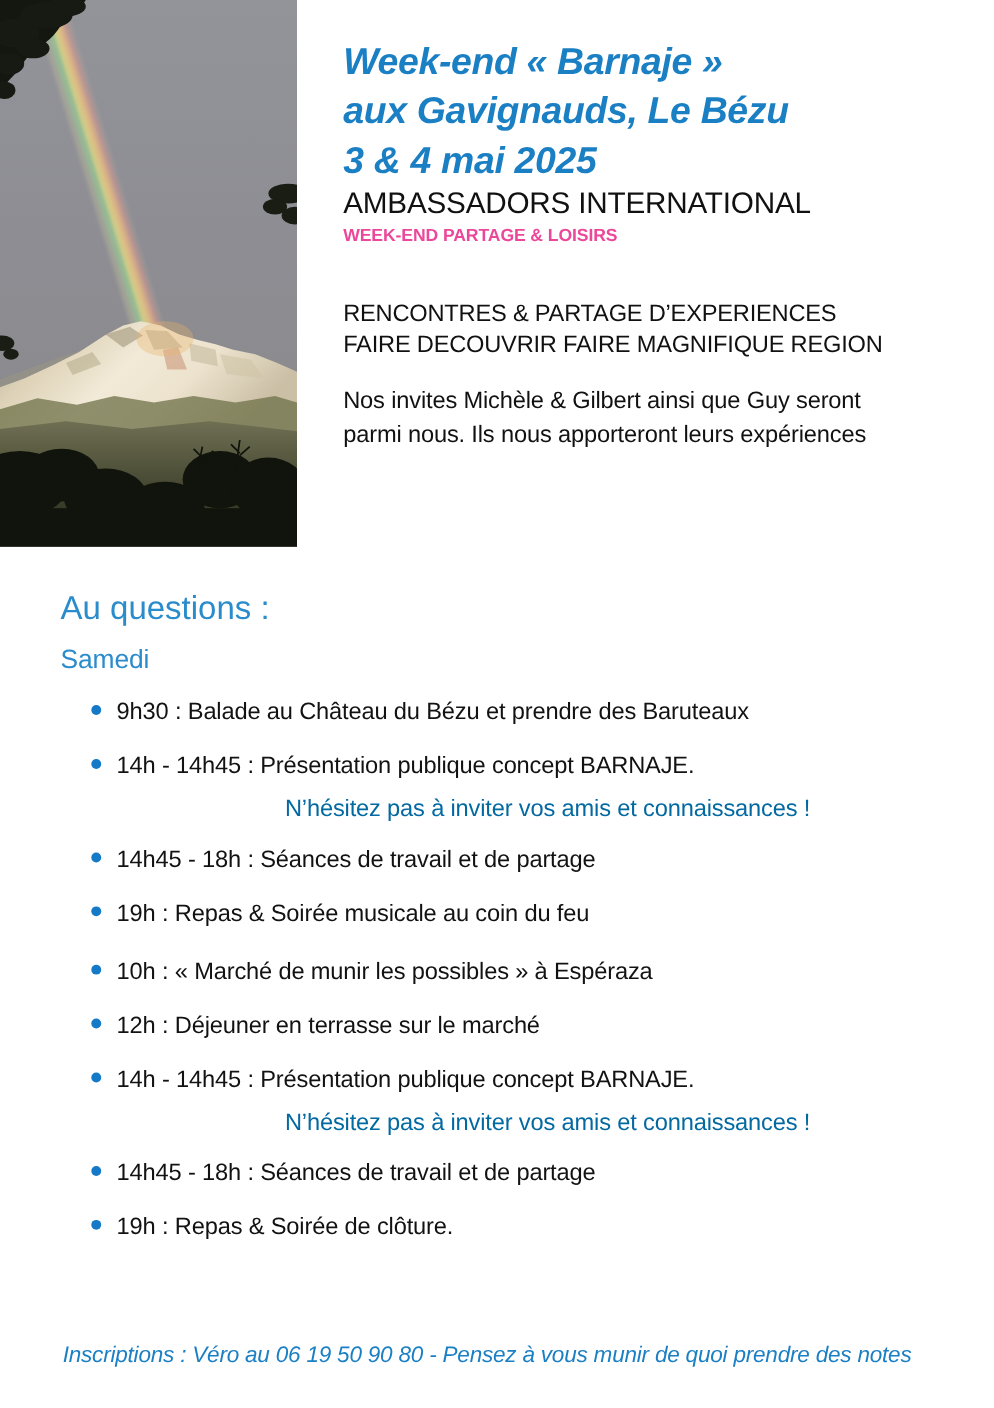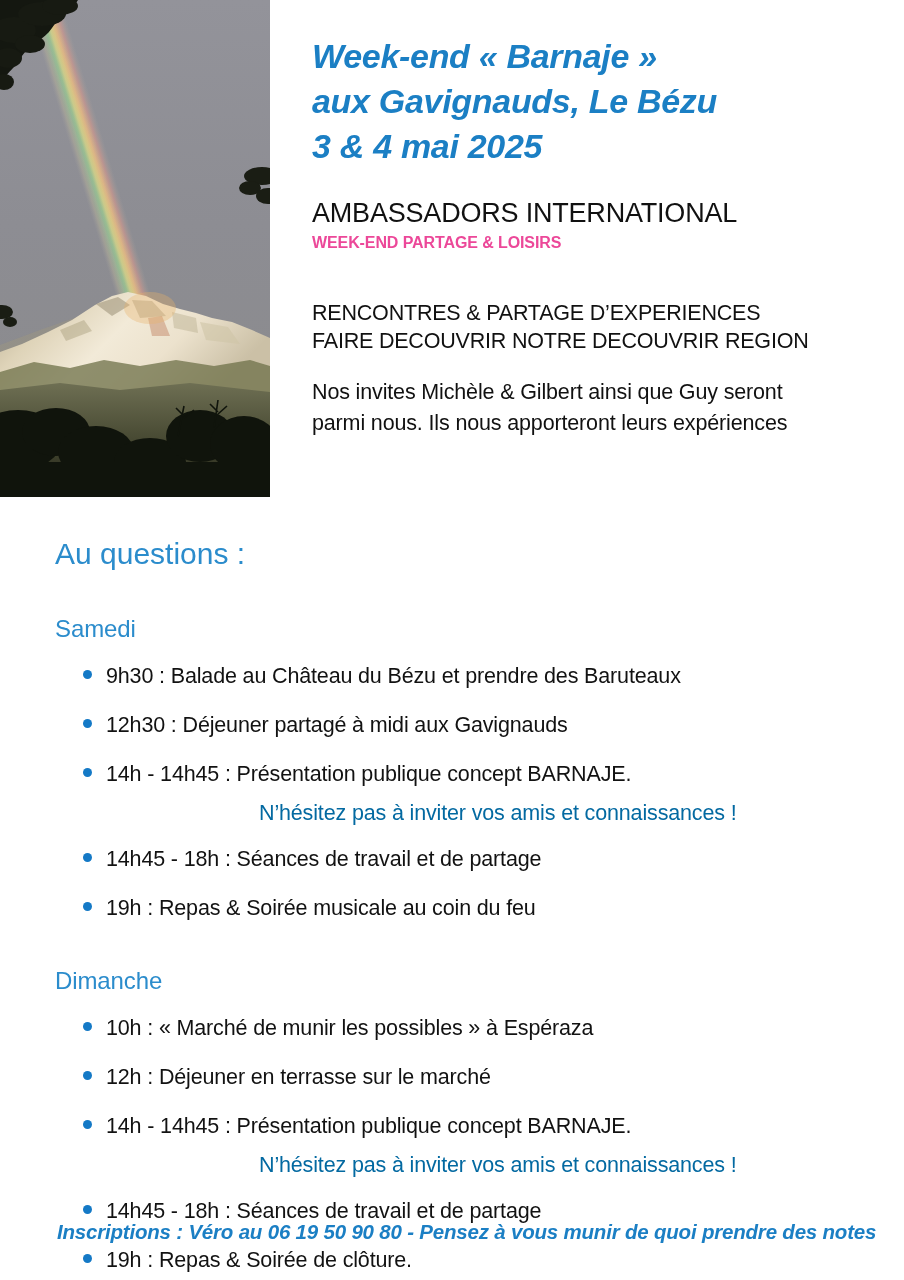--- a/index.html
+++ b/index.html
@@ -35,21 +35,21 @@
   .title-line {
     color:#1b7fc4;
     font-weight:bold;
     font-style:italic;
     font-size:34px;
     line-height:45px;
     letter-spacing:-0.3px;
     white-space:nowrap;
   }
 
-  .org-block { margin-top:28px; }
+  .org-block { }
   .org-main {
     color:#111111;
     font-size:27px;
     line-height:32px;
     letter-spacing:-0.2px;
     white-space:nowrap;
   }
   .org-sub {
     color:#ec4899;
     font-weight:bold;
@@ -92,21 +92,21 @@
     letter-spacing:0px;
   }
 
   .day-heading {
     color:#2b8ccc;
     font-size:24px;
     font-weight:normal;
     line-height:30px;
     letter-spacing:-0.1px;
   }
-  .day-samedi   { margin-top:41px; }
+  .day-samedi   { margin-top:12px; }
   .day-dimanche { margin-top:37px; }
 
   .items { margin-top:12px; list-style:none; }
 
   .item {
     position:relative;
     padding-left:51px;
     margin-bottom:8px;
   }
   .bullet {
@@ -134,21 +134,21 @@
     padding-left:153px;
   }
 
   
   #footer {
     position:absolute;
     left:57px; top:1218px;
     width:840px;
     color:#1b7fc4;
     font-style:italic;
-    font-weight:bold;
+    font-weight:normal;
     font-size:20.5px;
     line-height:28px;
     letter-spacing:-0.2px;
     white-space:nowrap;
   }
 </style>
 </head>
 <body>
 
 <div id="page">
@@ -260,58 +260,53 @@
     <div class="title-line">aux Gavignauds, Le Bézu</div>
     <div class="title-line">3 &amp; 4 mai 2025</div>
 
     <div class="org-block">
       <div class="org-main">AMBASSADORS INTERNATIONAL</div>
       <div class="org-sub">WEEK-END PARTAGE &amp; LOISIRS</div>
     </div>
 
     <div class="purpose-block">
       <div class="purpose-line">RENCONTRES &amp; PARTAGE D’EXPERIENCES</div>
-      <div class="purpose-line">FAIRE DECOUVRIR NOTRE DECOUVRIR REGION</div>
+      <div class="purpose-line">FAIRE DECOUVRIR FAIRE MAGNIFIQUE REGION</div>
     </div>
 
     <div class="guests-block">
       <div class="guests-line">Nos invites Michèle &amp; Gilbert ainsi que Guy seront</div>
       <div class="guests-line">parmi nous. Ils nous apporteront leurs expériences</div>
     </div>
   </div>
 
   <div id="programme">
     <div class="prog-title">Au questions :</div>
 
     <div class="day-heading day-samedi">Samedi</div>
     <ul class="items">
       <li class="item">
         <span class="bullet"></span>
         <span class="item-text">9h30 : Balade au Château du Bézu et prendre des Baruteaux</span>
       </li>
       <li class="item">
         <span class="bullet"></span>
-        <span class="item-text">12h30 : Déjeuner partagé à midi aux Gavignauds</span>
-      </li>
-      <li class="item">
-        <span class="bullet"></span>
         <span class="item-text">14h - 14h45 : Présentation publique concept BARNAJE.</span>
         <span class="item-text2">N’hésitez pas à inviter vos amis et connaissances !</span>
       </li>
       <li class="item">
         <span class="bullet"></span>
         <span class="item-text">14h45 - 18h : Séances de travail et de partage</span>
       </li>
       <li class="item">
         <span class="bullet"></span>
         <span class="item-text">19h : Repas &amp; Soirée musicale au coin du feu</span>
       </li>
     </ul>
 
-    <div class="day-heading day-dimanche">Dimanche</div>
     <ul class="items">
       <li class="item">
         <span class="bullet"></span>
         <span class="item-text">10h : « Marché de munir les possibles » à Espéraza</span>
       </li>
       <li class="item">
         <span class="bullet"></span>
         <span class="item-text">12h : Déjeuner en terrasse sur le marché</span>
       </li>
       <li class="item">

